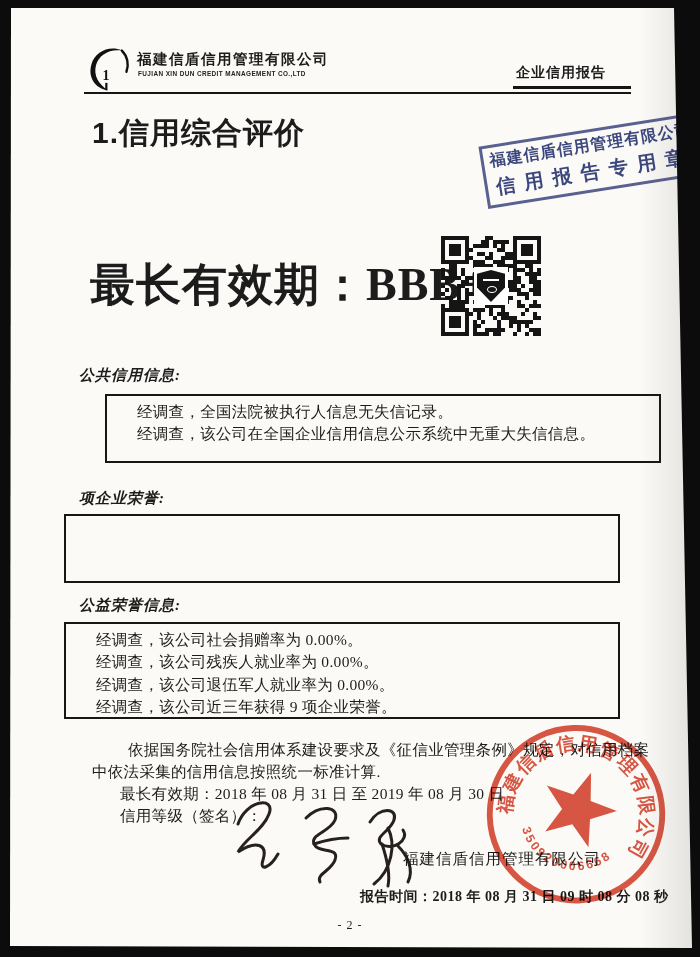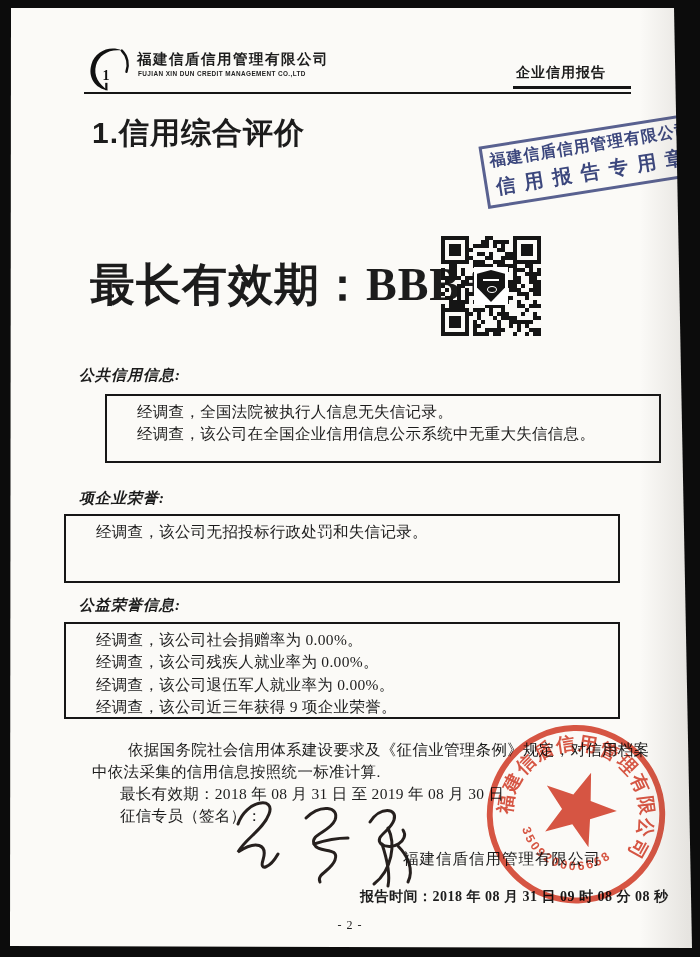--- a/index.html
+++ b/index.html
@@ -431,35 +431,34 @@
     </div>
 
     <div class="abs sec-label" style="left:79px;top:366px;">公共信用信息:</div>
     <div class="abs info-box box-pad" style="left:64px;top:394px;width:552px;height:60px;margin-left:41px;">
       <div class="ln">经调查，全国法院被执行人信息无失信记录。</div>
       <div class="ln">经调查，该公司在全国企业信用信息公示系统中无重大失信信息。</div>
     </div>
 
     <div class="abs sec-label" style="left:79px;top:489px;">项企业荣誉:</div>
     <div class="abs info-box box-pad" style="left:64px;top:514px;width:552px;height:60px;">
-      <div class="ln">经调查，该公司无招投标行政处罚和失信记录。</div>
     </div>
 
     <div class="abs sec-label" style="left:79px;top:596px;">公益荣誉信息:</div>
     <div class="abs info-box box-pad" style="left:64px;top:622px;width:552px;height:88px;">
       <div class="ln">经调查，该公司社会捐赠率为 0.00%。</div>
       <div class="ln">经调查，该公司残疾人就业率为 0.00%。</div>
       <div class="ln">经调查，该公司退伍军人就业率为 0.00%。</div>
       <div class="ln">经调查，该公司近三年获得 9 项企业荣誉。</div>
     </div>
 
     <div class="abs legal" style="left:128px;top:740px;">依据国务院社会信用体系建设要求及《征信业管理条例》规定，对信用档案</div>
     <div class="abs legal" style="left:92px;top:762px;">中依法采集的信用信息按照统一标准计算.</div>
     <div class="abs meta" style="left:120px;top:784px;">最长有效期：2018 年 08 月 31 日  至  2019 年 08 月 30 日</div>
-    <div class="abs meta" style="left:120px;top:806px;">征信专员（签名）：</div>
+    <div class="abs meta" style="left:120px;top:806px;">信用等级（签名）：</div>
 
     <div class="sig-wrap" aria-label="刘秀锦">
       <svg width="210" height="100" viewBox="0 0 210 100" fill="none" stroke="#26201e" stroke-width="3" stroke-linecap="round">
         <path d="M16 36 C24 12 54 8 47 26 C41 42 24 50 16 64 C34 52 46 56 41 72 C37 84 48 80 56 66"></path>
         <path d="M84 30 C98 16 118 18 113 32 C108 44 88 46 92 56 C96 66 118 58 113 72 C109 83 94 86 98 94"></path>
         <path d="M92 56 C104 52 116 50 126 50"></path>
         <path d="M148 34 C158 18 176 20 172 32 C168 44 152 48 159 56 C170 64 188 52 181 42"></path>
         <path d="M166 40 C174 56 170 82 152 96"></path>
         <path d="M176 58 C186 68 192 82 186 94"></path>
         <path d="M160 56 C166 74 168 88 166 98"></path>

